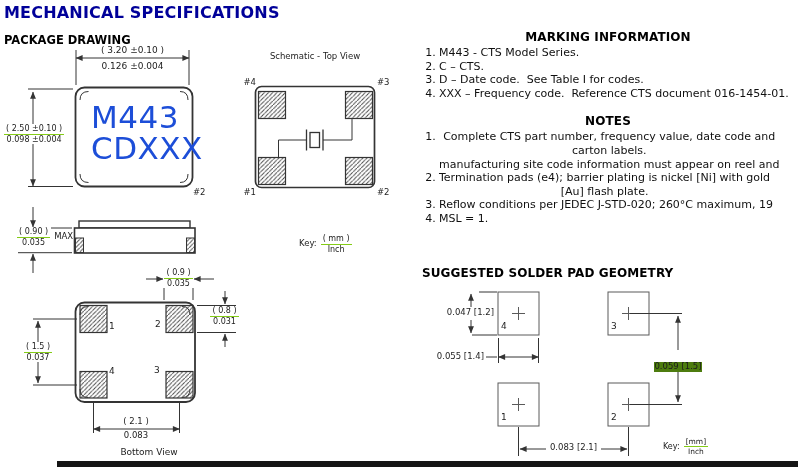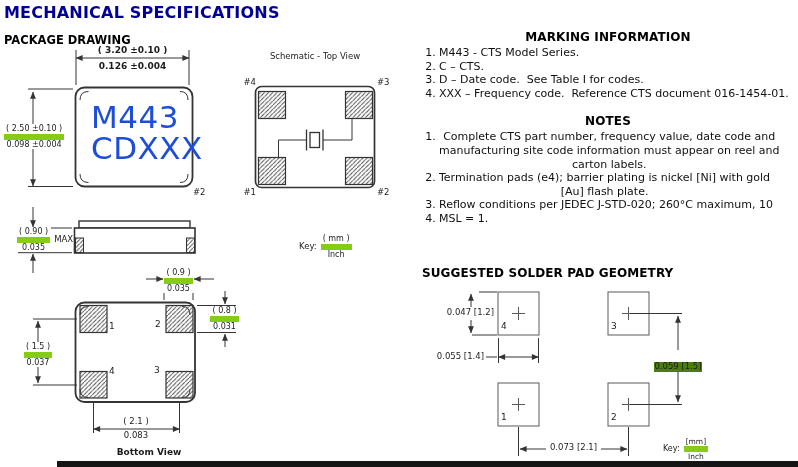--- a/index.html
+++ b/index.html
@@ -5,25 +5,25 @@
   html,body{margin:0;padding:0;background:#fff;}
   #page{position:relative;width:798px;height:467px;background:#fff;overflow:hidden;
         font-family:"DejaVu Sans","Liberation Sans",sans-serif;color:#1c1c1c;}
   .abs{position:absolute;}
   .nowrap{white-space:nowrap;}
   .pre{white-space:pre;}
   #page-title{font-size:16px;font-weight:bold;color:#000099;letter-spacing:.2px;}
   .h1{font-size:12px;font-weight:bold;color:#000;letter-spacing:.1px;}
   .h1-sm{font-size:11.5px;font-weight:bold;color:#000;}
   .dim{font-size:8.5px;line-height:1.15;color:#1c1c1c;white-space:nowrap;}
-  .dim9{font-size:9px;font-weight:bold;}
+  .dim9{font-size:9px;}
   .ctr{text-align:center;}
   .rgt{text-align:right;}
   .frac{display:inline-block;text-align:center;background:#fff;line-height:1.2;padding:0 1px;}
-  .frac .ftop{display:block;border-bottom:6px solid #84cc16;padding:0 2px;}
+  .frac .ftop{display:block;border-bottom:1px solid #84cc16;padding:0 2px;}
   .frac .fbot{display:block;padding:0 2px;}
   .chip-mark{font-size:31px;line-height:31px;color:#1d4ed8;letter-spacing:.5px;}
   .padnum{font-size:9px;color:#1c1c1c;}
   .keyrow{display:flex;align-items:center;gap:3px;}
   .list{font-size:11px;line-height:13.4px;color:#101010;text-align:center;}
   .li{display:flex;}
   .li .num{flex:none;width:17px;}
   .notes .li{line-height:13.6px;}
   .mb2{margin-bottom:2px;}
   #bottom-bar{background:#151515;}
@@ -207,50 +207,50 @@
       <span class="pre">XXX – Frequency code.  Reference CTS document 016-1454-01.</span>
     </div>
   </div>
 
   <div class="abs list notes" style="left:422px;top:115px;width:372px">
     <div class="h1 mb2">NOTES</div>
     <div class="li">
       <span class="num">1.</span>
       <span>
         <span class="nowrap" style="display:block">Complete CTS part number, frequency value, date code and</span>
+        <span class="nowrap" style="display:block">carton labels.</span>
         <span class="nowrap" style="display:block">manufacturing site code information must appear on reel and</span>
-        <span class="nowrap" style="display:block">carton labels.</span>
       </span>
     </div>
     <div class="li">
       <span class="num">2.</span>
       <span>
         <span class="nowrap" style="display:block">Termination pads (e4); barrier plating is nickel [Ni] with gold</span>
         <span class="nowrap" style="display:block">[Au] flash plate.</span>
       </span>
     </div>
     <div class="li">
       <span class="num">3.</span>
       <span>
-        <span class="nowrap" style="display:block">Reflow conditions per JEDEC J-STD-020; 260°C maximum, 10</span>
+        <span class="nowrap" style="display:block">Reflow conditions per JEDEC J-STD-020; 260°C maximum, 19</span>
       </span>
     </div>
     <div class="li">
       <span class="num">4.</span>
       <span>
         <span class="nowrap" style="display:block">MSL = 1.</span>
       </span>
     </div>
   </div>
 
   <div class="abs h1" style="left:422px;top:266px">SUGGESTED SOLDER PAD GEOMETRY</div>
   <div class="abs dim rgt" style="left:446px;top:308px;width:48px">0.047 [1.2]</div>
   <div class="abs dim rgt" style="left:436px;top:352px;width:48px">0.055 [1.4]</div>
   <div class="abs dim ctr" style="left:654px;top:362px;width:48px;background:#4d7c0f">0.059 [1.5]</div>
-  <div class="abs dim ctr" style="left:548px;top:443px;width:51px;background:#fff">0.073 [2.1]</div>
+  <div class="abs dim ctr" style="left:548px;top:443px;width:51px;background:#fff">0.083 [2.1]</div>
   <div class="abs padnum" style="left:501px;top:321px">4</div>
   <div class="abs padnum" style="left:611px;top:321px">3</div>
   <div class="abs padnum" style="left:501px;top:412px">1</div>
   <div class="abs padnum" style="left:611px;top:412px">2</div>
   <div class="abs dim keyrow" style="left:663px;top:437px;font-size:8px">
     <span>Key:</span>
     <span class="frac" style="font-size:7.5px">
       <span class="ftop">[mm]</span>
       <span class="fbot">Inch</span>
     </span>

